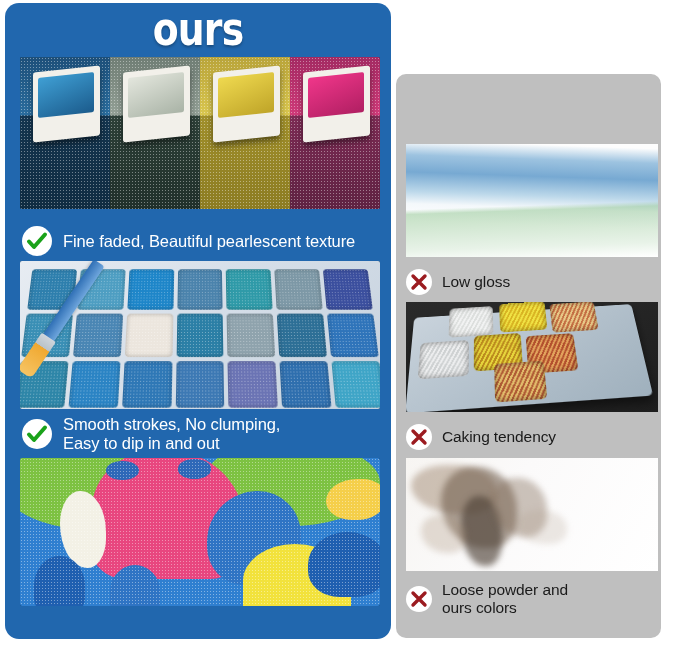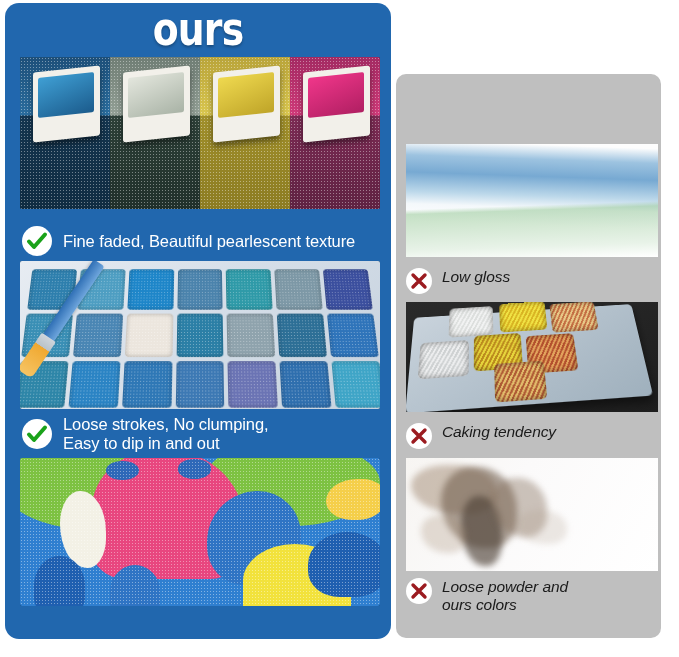--- a/index.html
+++ b/index.html
@@ -80,21 +80,21 @@
   .others-photo {
     position: absolute; left: 10px; width: 252px;
     overflow: hidden; background:#eee;
   }
   #o-photo-1 { top: 70px;  height: 113px; }
   #o-photo-2 { top: 228px; height: 110px; }
   #o-photo-3 { top: 384px; height: 113px; }
 
   .x-row {
     position: absolute; left: 10px; width: 250px;
-    display: flex; gap: 10px; font-style: italic;
+    display: flex; align-items: center; gap: 10px;
   }
   #x-1 { top: 194px; height: 28px; }
   #x-2 { top: 349px; height: 28px; }
   #x-3 { top: 504px; height: 42px; }
 
   .x-icon {
     flex: 0 0 auto; width: 26px; height: 26px; border-radius: 50%;
     background: #ffffff; position: relative;
   }
   .x-icon svg { position:absolute; left:3px; top:3px; }
@@ -257,21 +257,21 @@
         <span class="brush"></span>
       </div>
     </div>
 
     <div class="feat-row" id="feat-2">
       <span class="check-icon">
         <svg width="22" height="22" viewBox="0 0 22 22">
             <path d="M3 11.5 L8 17 L19 4.5" fill="none" stroke="#1aa21a" stroke-width="4" stroke-linecap="round" stroke-linejoin="round"></path>
           </svg>
       </span>
-      <span class="feat-text">Loose strokes, No clumping,
+      <span class="feat-text">Smooth strokes, No clumping,
 Easy to dip in and out</span>
     </div>
 
     <div class="ours-photo" id="photo-artwork">
       <div class="artwork">
         <span class="blob" style="left:-6%;top:-14%;width:46%;height:62%;background:#7dc242;border-radius:50% 50% 40% 60%"></span>
         <span class="blob" style="left:52%;top:-10%;width:48%;height:56%;background:#7dc242;border-radius:45% 55% 60% 40%"></span>
         <span class="blob" style="left:20%;top:-6%;width:42%;height:88%;background:#e8467f;border-radius:46% 54% 22% 22%"></span>
         <span class="blob" style="left:24%;top:2%;width:9%;height:13%;background:#2e68b8;border-radius:50%"></span>
         <span class="blob" style="left:44%;top:1%;width:9%;height:13%;background:#2e68b8;border-radius:50%"></span>

